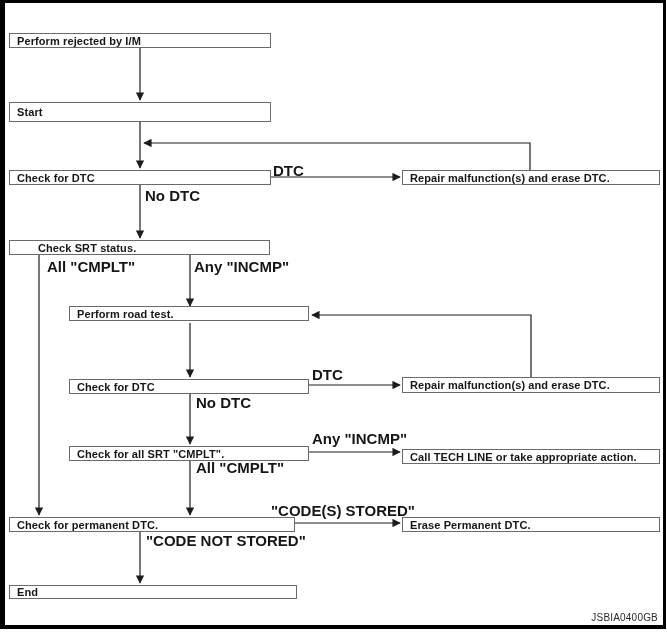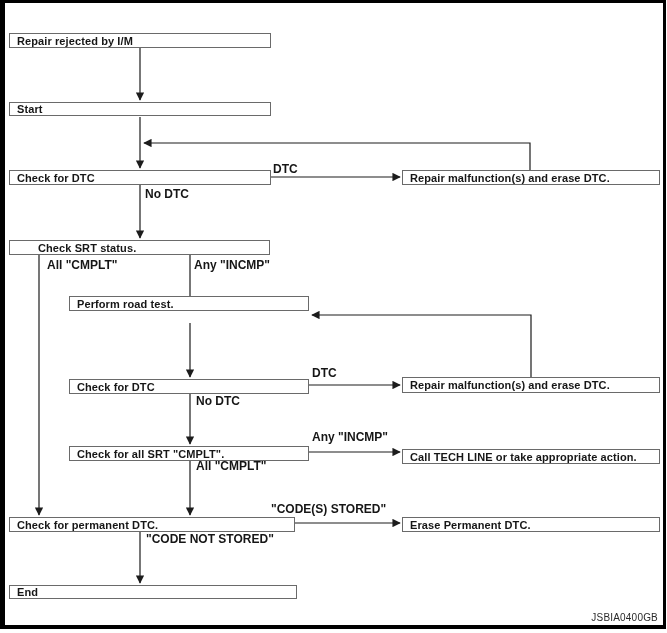--- a/index.html
+++ b/index.html
@@ -32,21 +32,21 @@
     padding: 0 4px 0 7px;
     font-size: 11px;
     font-weight: bold;
     color: #161616;
     white-space: nowrap;
     letter-spacing: 0.1px;
     z-index: 2;
   }
   .elabel {
     position: absolute;
-    font-size: 12px;
+    font-size: 15px;
     font-weight: bold;
     color: #161616;
     white-space: nowrap;
     z-index: 3;
   }
   .figcode {
     position: absolute;
     right: 9px;
     top: 612px;
     font-size: 10px;
@@ -87,26 +87,26 @@
     <path d="M190,461 V515" marker-end="url(#arr)"></path>
     <path d="M140,532 V583" marker-end="url(#arr)"></path>
     <path d="M271,177 H400" marker-end="url(#arr)"></path>
     <path d="M309,385 H400" marker-end="url(#arr)"></path>
     <path d="M309,452 H400" marker-end="url(#arr)"></path>
     <path d="M271,523 H400" marker-end="url(#arr)"></path>
     <path d="M530,170 V143 H144" marker-end="url(#arr)"></path>
     <path d="M531,377 V315 H312" marker-end="url(#arr)"></path>
   </svg>
 
-  <div class="node" style="left:9px;   top:33px;  width:262px; height:15px;">Repair rejected by I/M</div>
-  <div class="node" style="left:9px;   top:102px; width:262px; height:14px;">Start</div>
+  <div class="node" style="left:9px;   top:33px;  width:262px; height:15px;">Perform rejected by I/M</div>
+  <div class="node" style="left:9px;   top:102px; width:262px; height:20px;">Start</div>
   <div class="node" style="left:9px;   top:170px; width:262px; height:15px;">Check for DTC</div>
   <div class="node" style="left:402px; top:170px; width:258px; height:15px;">Repair malfunction(s) and erase DTC.</div>
   <div class="node" style="left:9px;   top:240px; width:261px; height:15px;padding-left:28px;">Check SRT status.</div>
-  <div class="node" style="left:69px;  top:296px; width:240px; height:15px;">Perform road test.</div>
+  <div class="node" style="left:69px;  top:306px; width:240px; height:15px;">Perform road test.</div>
   <div class="node" style="left:69px;  top:379px; width:240px; height:15px;">Check for DTC</div>
   <div class="node" style="left:402px; top:377px; width:258px; height:16px;">Repair malfunction(s) and erase DTC.</div>
   <div class="node" style="left:69px;  top:446px; width:240px; height:15px;">Check for all SRT "CMPLT".</div>
   <div class="node" style="left:402px; top:449px; width:258px; height:15px;">Call TECH LINE or take appropriate action.</div>
   <div class="node" style="left:9px;   top:517px; width:286px; height:15px;">Check for permanent DTC.</div>
   <div class="node" style="left:402px; top:517px; width:258px; height:15px;">Erase Permanent DTC.</div>
   <div class="node" style="left:9px;   top:585px; width:288px; height:14px;">End</div>
 
   <span class="elabel" style="left:273px; top:162px;">DTC</span>
   <span class="elabel" style="left:145px; top:187px;">No DTC</span>

